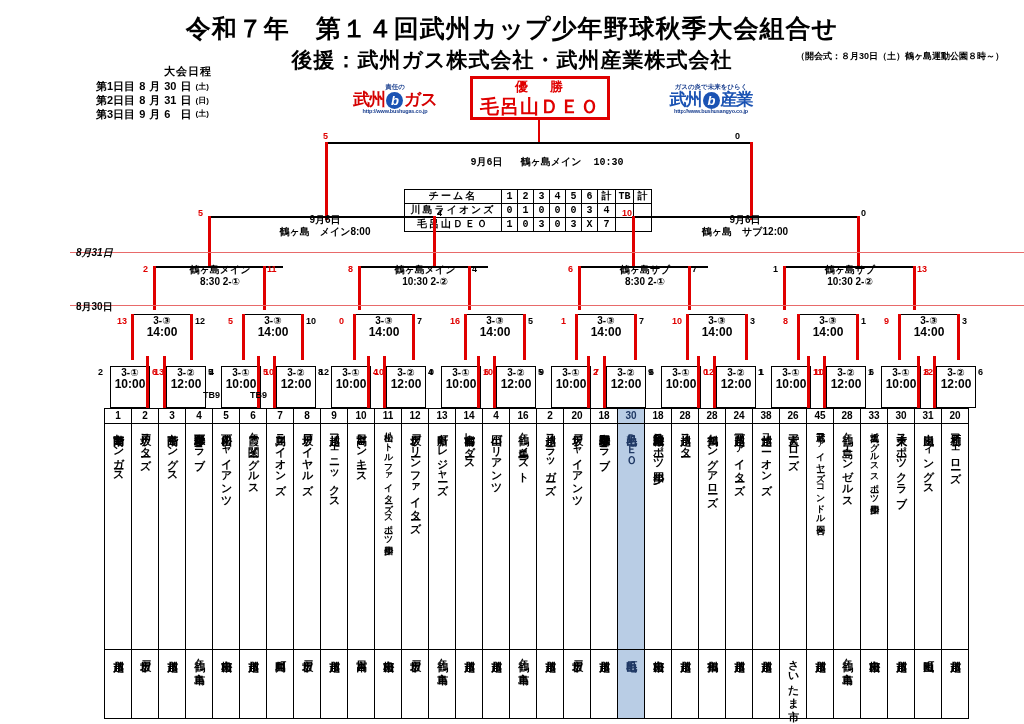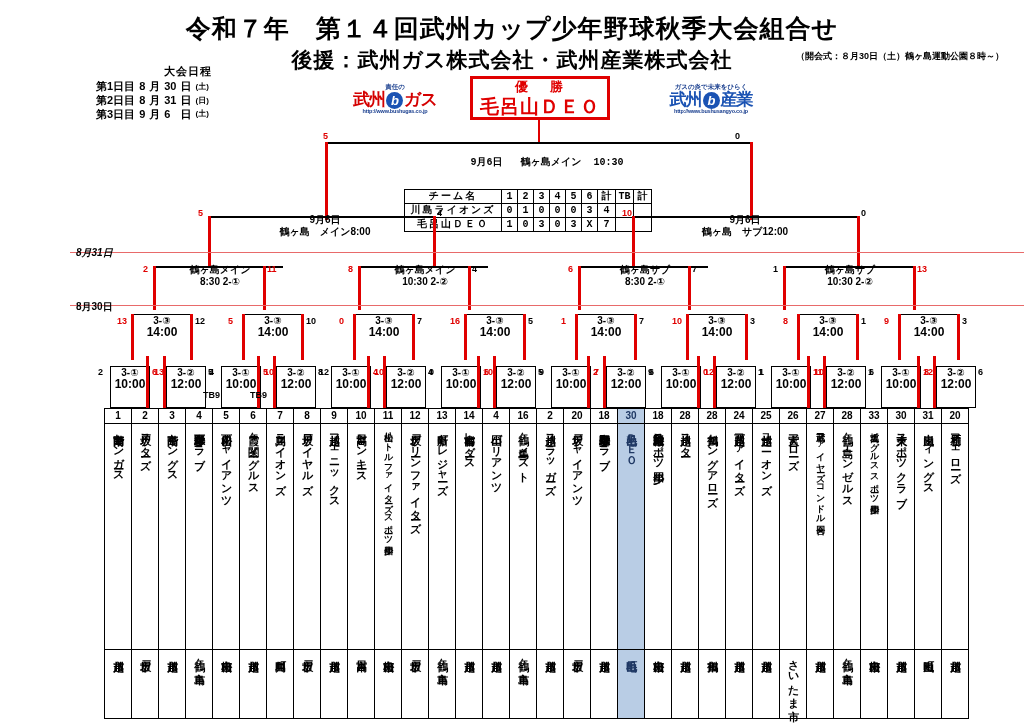--- a/index.html
+++ b/index.html
@@ -486,23 +486,23 @@
           <td class="col">4</td>
           <td class="col">16</td>
           <td class="col">2</td>
           <td class="col">20</td>
           <td class="col">18</td>
           <td class="col hl">30</td>
           <td class="col">18</td>
           <td class="col">28</td>
           <td class="col">28</td>
           <td class="col">24</td>
-          <td class="col">25</td>
+          <td class="col">38</td>
           <td class="col">26</td>
-          <td class="col">27</td>
+          <td class="col">45</td>
           <td class="col">28</td>
           <td class="col">33</td>
           <td class="col">30</td>
           <td class="col">31</td>
           <td class="col">20</td>
         </tr>
     <tr class="name" id="teams-name-row">
           <td class="col">
             <div class="vert">高階南ヤンガース</div>
           </td>

